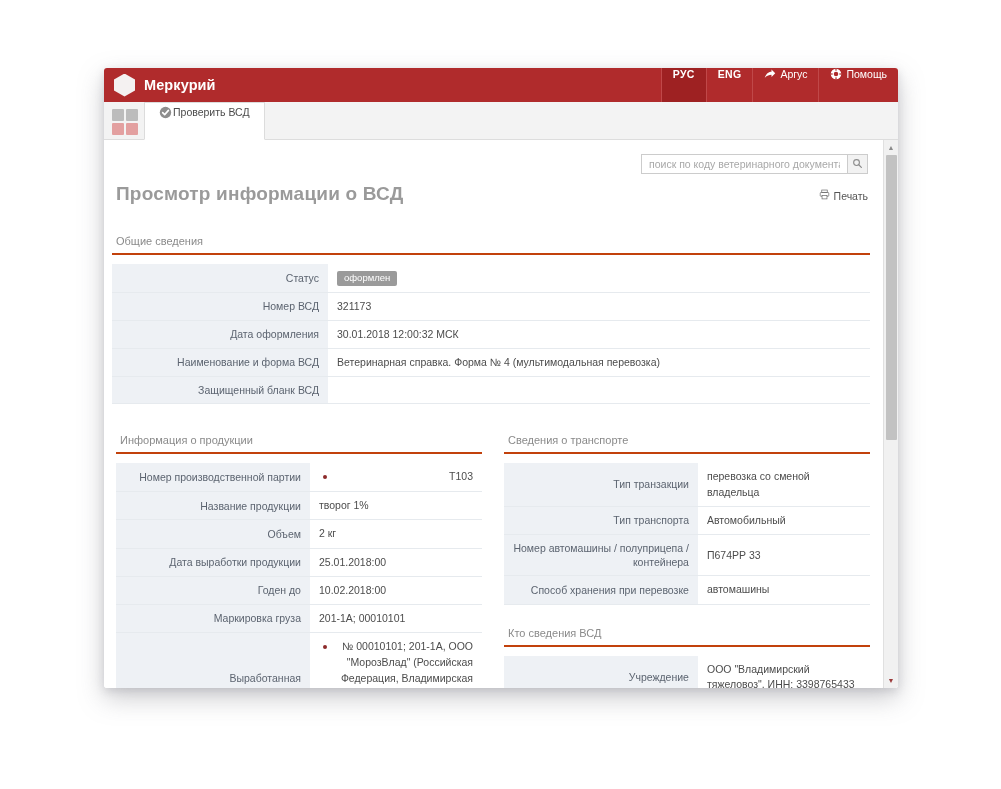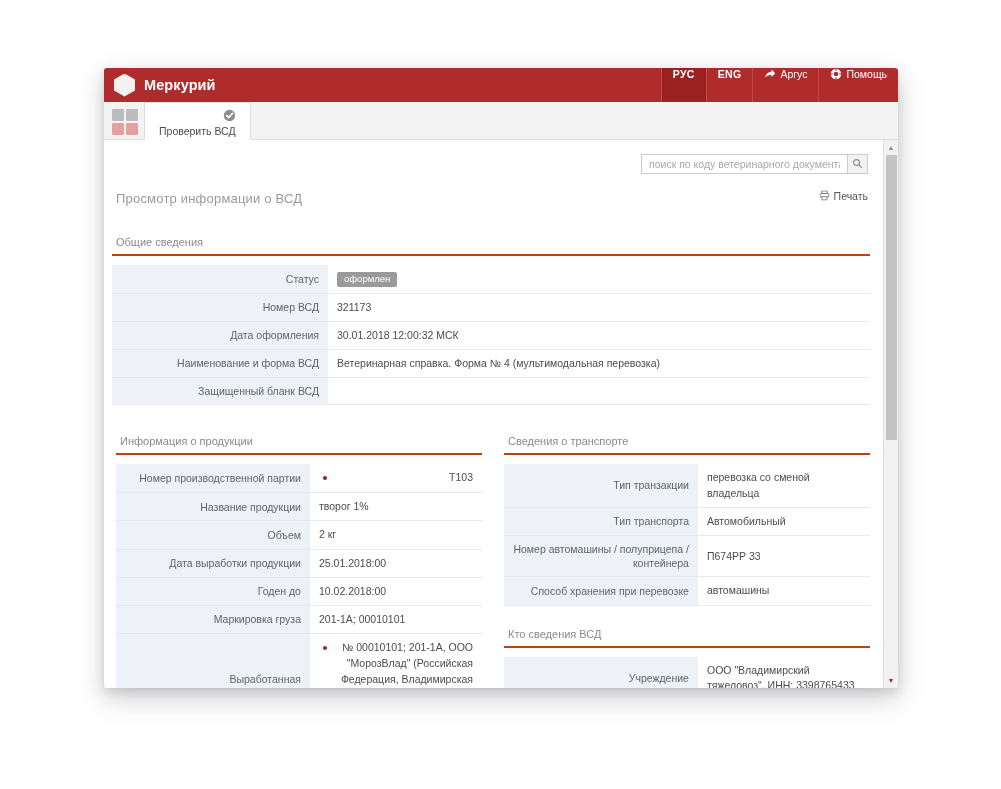--- a/index.html
+++ b/index.html
@@ -101,22 +101,22 @@
   .tab {
     height: 38px;
     background: #ffffff;
     border-left: 1px solid #dcdcdc;
     border-right: 1px solid #dcdcdc;
     border-top: 1px solid #dcdcdc;
     border-bottom: 1px solid #ffffff;
     margin-bottom: -1px;
     padding: 3px 14px 0 14px;
     display: flex;
-    flex-direction: column;
-    align-items: flex-end;
+    flex-direction: row;
+    align-items: flex-start;
     justify-content: center;
     gap: 1px;
     cursor: pointer;
   }
   .tab-ico { color: #7d7d7d; font-size: 13px; line-height: 13px; }
   .tab-label { font-size: 10.5px; color: #4b4b4b; white-space: nowrap; }
 
   
   .page {
     position: relative;
@@ -153,28 +153,28 @@
     cursor: pointer;
   }
 
   .titlerow {
     display: flex;
     align-items: flex-end;
     justify-content: space-between;
     padding: 9px 2px 0 0;
   }
   .pagetitle {
-    font-size: 13px;
+    font-size: 19px;
     color: #9a9a9a;
-    font-weight: normal;
+    font-weight: bold;
     letter-spacing: .2px;
-    margin: 8px 0 0 4px;
+    margin: 0 0 0 4px;
   }
   .printlink {
-    display: flex; align-items: flex-start; gap: 4px;
+    display: flex; align-items: center; gap: 4px;
     font-size: 10.5px; color: #555;
     cursor: pointer;
     padding-bottom: 3px;
   }
 
   .sectionhdr {
     font-size: 11px;
     color: #8a8a8a;
     border-bottom: 2px solid #c2410c;
     padding: 0 0 6px 4px;

